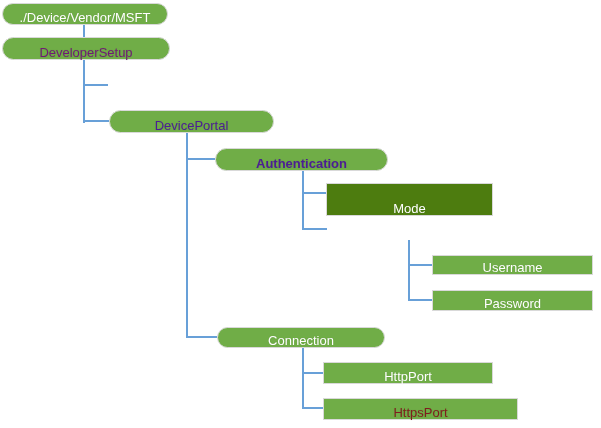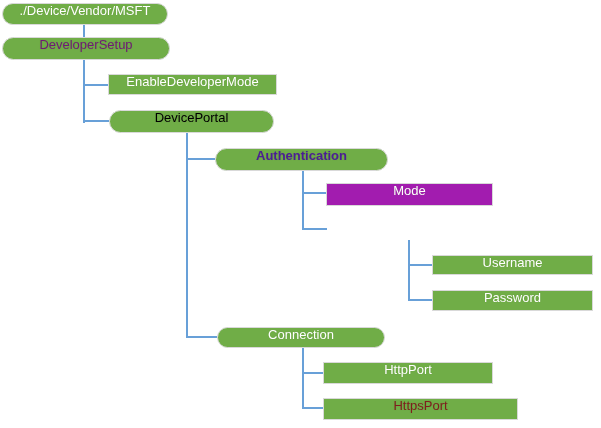--- a/index.html
+++ b/index.html
@@ -17,21 +17,21 @@
   }
   .node {
     position: absolute;
     box-sizing: border-box;
     background: #70AD47;
     border: 1px solid #D9D9D9;
     color: #FFFFFF;
     font-size: 13px;
     line-height: 1;
     display: flex;
-    align-items: flex-start;
+    align-items: flex-end;
     justify-content: center;
     white-space: nowrap;
     text-shadow: 0 0 1px rgba(90,130,60,0.35);
   }
   .node.pill {
     border-radius: 12px;
   }
   .node.rect {
     border-radius: 0;
   }
@@ -59,30 +59,27 @@
     <div class="seg" style="left: 408px; top: 299px; width: 24px; height: 2px; background: rgb(104, 160, 216);"></div>
     <div class="seg" style="left: 302px; top: 348px; width: 2px; height: 61px; background: rgb(104, 160, 216);"></div>
     <div class="seg" style="left: 302px; top: 372px; width: 21px; height: 2px; background: rgb(104, 160, 216);"></div>
     <div class="seg" style="left: 302px; top: 407px; width: 21px; height: 2px; background: rgb(104, 160, 216);"></div>
     <div class="node pill" style="left: 2px; top: 3px; width: 166px; height: 22px; background: rgb(112, 173, 71); border-color: rgb(217, 217, 217); color: rgb(255, 255, 255); border-radius: 11px;">
       <span>./Device/Vendor/MSFT</span>
     </div>
     <div class="node pill" style="left: 2px; top: 37px; width: 168px; height: 23px; background: rgb(112, 173, 71); border-color: rgb(217, 217, 217); color: #701a75; border-radius: 12px;">
       <span>DeveloperSetup</span>
     </div>
-    <div class="node rect" style="left: 108px; top: 74px; width: 169px; height: 21px; background: rgb(112, 173, 71); border-color: rgb(217, 217, 217); color: rgb(255, 255, 255);">
-      <span>EnableDeveloperMode</span>
-    </div>
-    <div class="node pill" style="left: 109px; top: 110px; width: 165px; height: 23px; background: rgb(112, 173, 71); border-color: rgb(217, 217, 217); color: #000000; border-radius: 12px;">
+    <div class="node pill" style="left: 109px; top: 110px; width: 165px; height: 23px; background: rgb(112, 173, 71); border-color: rgb(217, 217, 217); color: #4c1d95; border-radius: 12px;">
       <span>DevicePortal</span>
     </div>
     <div class="node pill" style="left: 215px; top: 148px; width: 173px; height: 23px; background: rgb(112, 173, 71); border-color: rgb(217, 217, 217); color: #4c1d95; border-radius: 12px; font-weight: bold;">
       <span>Authentication</span>
     </div>
-    <div class="node rect" style="left: 326px; top: 183px; width: 167px; height: 23px; background: #a21caf; border-color: rgb(217, 217, 217); color: rgb(255, 255, 255);">
+    <div class="node rect" style="left: 326px; top: 183px; width: 167px; height: 33px; background: #4d7c0f; border-color: rgb(217, 217, 217); color: rgb(255, 255, 255);">
       <span>Mode</span>
     </div>
     <div class="node rect" style="left: 432px; top: 255px; width: 161px; height: 20px; background: rgb(112, 173, 71); border-color: rgb(217, 217, 217); color: rgb(255, 255, 255);">
       <span>Username</span>
     </div>
     <div class="node pill" style="left: 217px; top: 327px; width: 168px; height: 21px; background: rgb(112, 173, 71); border-color: rgb(217, 217, 217); color: rgb(255, 255, 255); border-radius: 11px;">
       <span>Connection</span>
     </div>
     <div class="node rect" style="left: 432px; top: 290px; width: 161px; height: 21px; background: rgb(112, 173, 71); border-color: rgb(217, 217, 217); color: rgb(255, 255, 255);">
       <span>Password</span>

